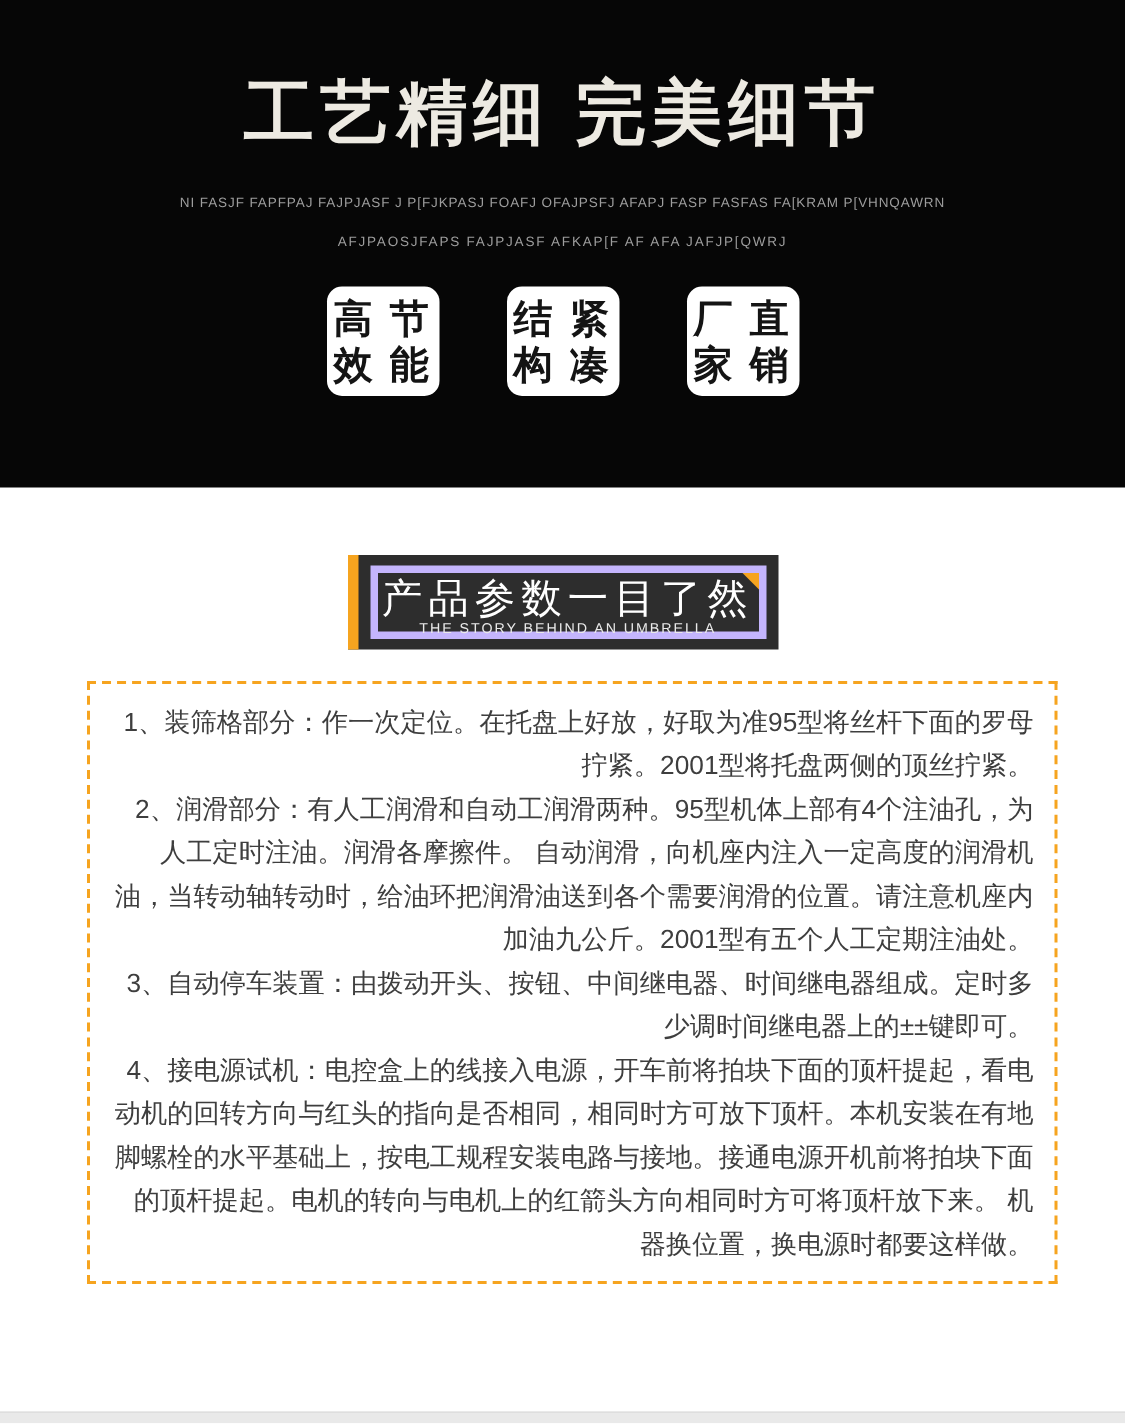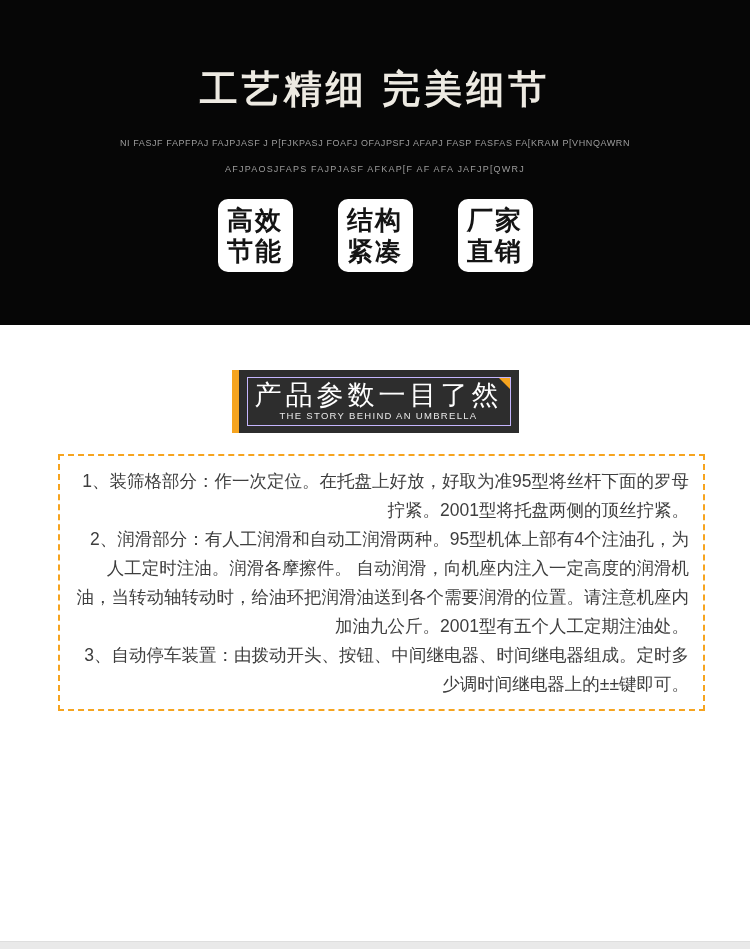--- a/index.html
+++ b/index.html
@@ -13,22 +13,22 @@
   }
 
   
   .hero {
     height:325px;
     background:#060606;
     text-align:center;
   }
   .hero-title {
     margin:0;
-    padding-top:64px;
-    font-size:38px;
+    padding-top:44px;
+    font-size:47px;
     font-weight:bold;
     letter-spacing:4px;
     color:#edeae2;
   }
   .hero-sub1 {
     margin:23px 0 16px;
     font-size:9px;
     letter-spacing:0.6px;
     color:#9d9d9d;
     white-space:nowrap;
@@ -44,21 +44,20 @@
     margin-top:25px;
     display:flex;
     justify-content:center;
     gap:45px;
   }
   .feature {
     width:75px; height:73px;
     background:#ffffff;
     border-radius:10px;
     display:flex;
-    flex-direction:column;
     align-items:center;
     justify-content:center;
     font-size:26px;
     font-weight:bold;
     color:#141414;
     line-height:31px;
     letter-spacing:2px;
   }
 
   
@@ -70,21 +69,21 @@
   }
   .banner-bar {
     position:absolute;
     left:0; top:0;
     width:7px; height:100%;
     background:#f6a41f;
   }
   .banner-frame {
     position:absolute;
     left:15px; right:8px; top:7px; bottom:7px;
-    border:1px solid #c4b5fd;
+    border:5px solid #c4b5fd;
     text-align:center;
   }
   .banner-title {
     margin-top:2px;
     font-size:27px;
     line-height:30px;
     letter-spacing:4px;
     color:#ffffff;
     white-space:nowrap;
   }
@@ -171,17 +170,18 @@
         <div class="banner-title">产品参数一目了然</div>
         <div class="banner-sub">THE STORY BEHIND AN UMBRELLA</div>
       </div>
     </div>
 
 
     <div class="notes">
       <p>1、装筛格部分：作一次定位。在托盘上好放，好取为准95型将丝杆下面的罗母拧紧。2001型将托盘两侧的顶丝拧紧。</p>
       <p>2、润滑部分：有人工润滑和自动工润滑两种。95型机体上部有4个注油孔，为人工定时注油。润滑各摩擦件。 自动润滑，向机座内注入一定高度的润滑机油，当转动轴转动时，给油环把润滑油送到各个需要润滑的位置。请注意机座内加油九公斤。2001型有五个人工定期注油处。</p>
       <p>3、自动停车装置：由拨动开头、按钮、中间继电器、时间继电器组成。定时多少调时间继电器上的±±键即可。</p>
+      <p>4、接电源试机：电控盒上的线接入电源，开车前将拍块下面的顶杆提起，看电动机的回转方向与红头的指向是否相同，相同时方可放下顶杆。本机安装在有地脚螺栓的水平基础上，按电工规程安装电路与接地。接通电源开机前将拍块下面的顶杆提起。电机的转向与电机上的红箭头方向相同时方可将顶杆放下来。 机器换位置，换电源时都要这样做。</p>
     </div>
   </section>
 
   <div class="bottom-strip"></div>
 </div>
 
 </body></html>

